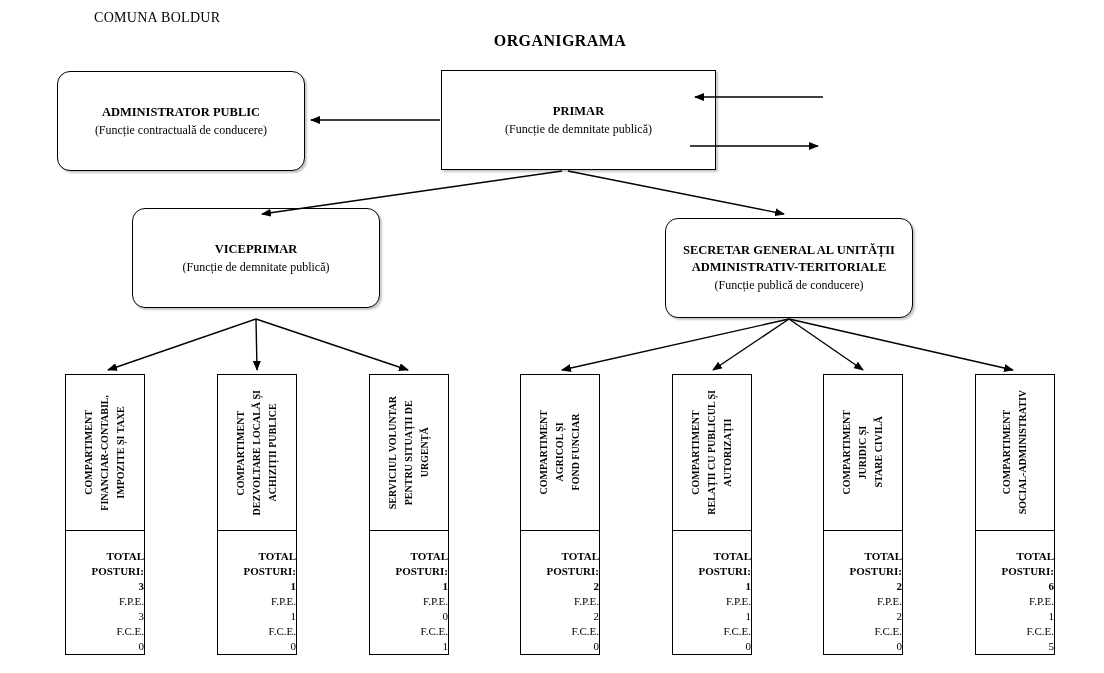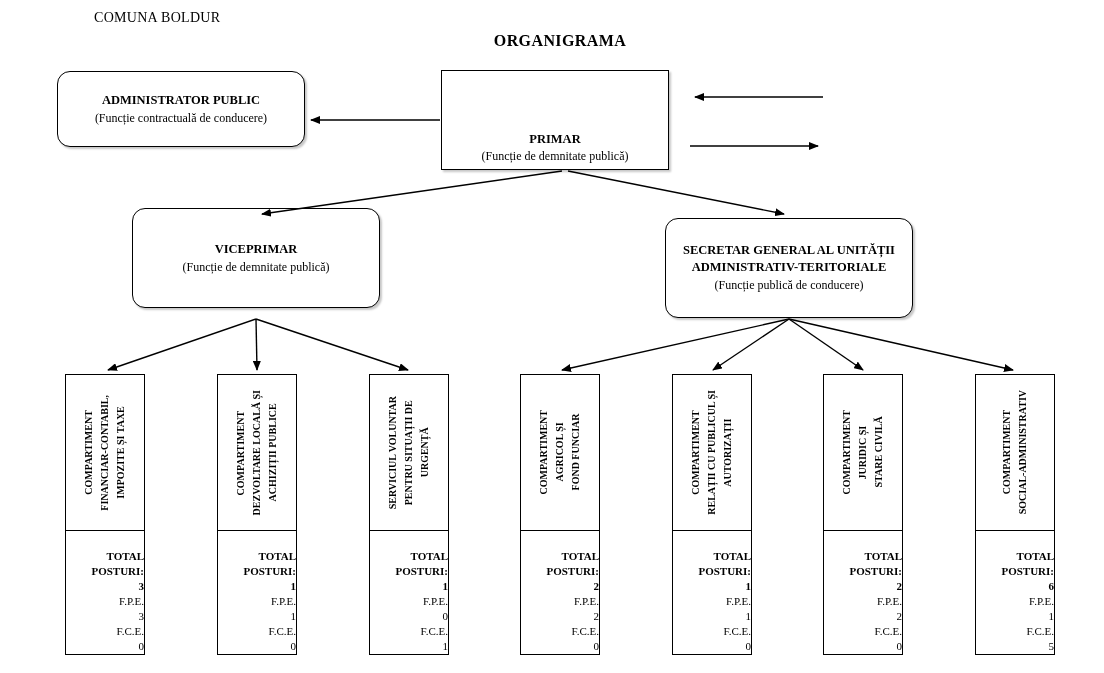--- a/index.html
+++ b/index.html
@@ -38,26 +38,26 @@
   #connectors { position:absolute; left:0; top:0; pointer-events:none; }
 </style>
 </head>
 <body>
 
 <div id="canvas">
 
   <div class="abs" id="org-label">COMUNA BOLDUR</div>
   <div class="abs" id="chart-title">ORGANIGRAMA</div>
 
-  <div class="node rounded" style="left:57px; top:71px; width:248px; height:76px;">
+  <div class="node rounded" style="left:57px; top:71px; width:248px; height:100px;">
     <div class="node-title">ADMINISTRATOR PUBLIC</div>
     <div class="node-sub">(Funcție contractuală de conducere)</div>
   </div>
 
-  <div class="node sharp" style="left:441px; top:70px; width:228px; height:100px;justify-content:flex-end;">
+  <div class="node sharp" style="left:441px; top:70px; width:275px; height:100px;">
     <div class="node-title">PRIMAR</div>
     <div class="node-sub">(Funcție de demnitate publică)</div>
   </div>
 
 
   <div class="node rounded" style="left:132px; top:208px; width:248px; height:100px;">
     <div class="node-title">VICEPRIMAR</div>
     <div class="node-sub">(Funcție de demnitate publică)</div>
   </div>
 

